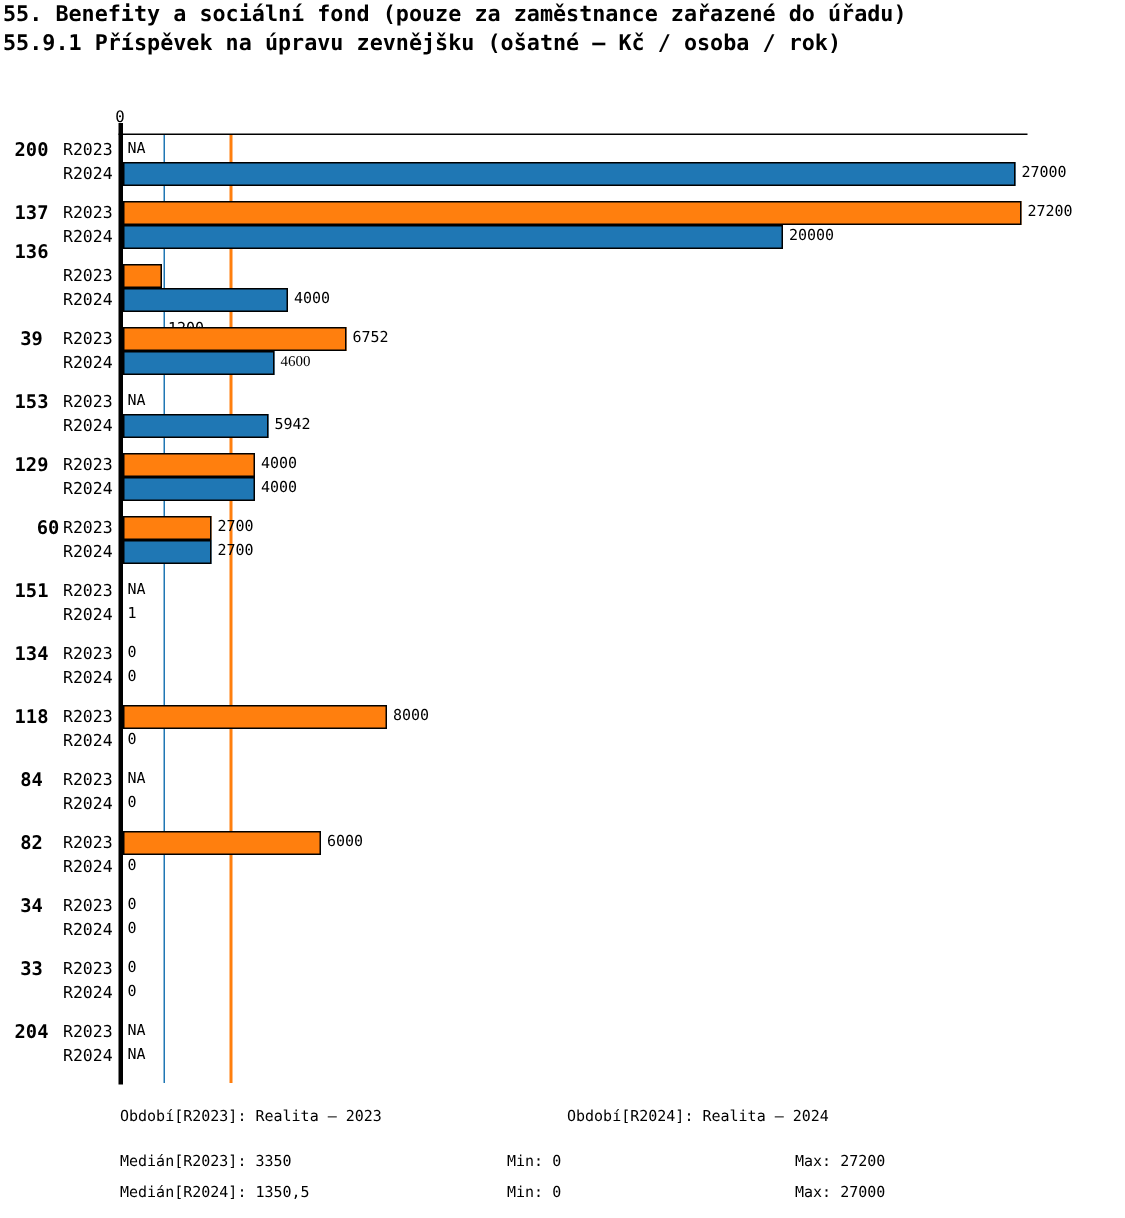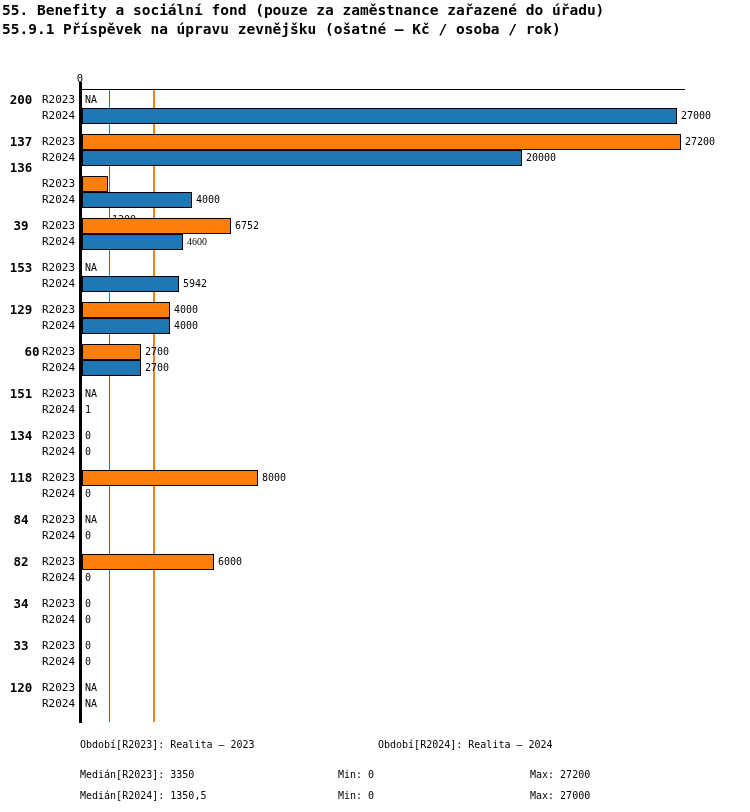--- a/index.html
+++ b/index.html
@@ -117,21 +117,21 @@
       <div class="abs id-label" style="left: 6px; width: 30px; top: 596px;">34</div>
       <div class="abs series-label" style="left: 42px; top: 596px;">R2023</div>
       <div class="abs value-label" style="left: 85px; top: 596px;">0</div>
       <div class="abs series-label" style="left: 42px; top: 612px;">R2024</div>
       <div class="abs value-label" style="left: 85px; top: 612px;">0</div>
       <div class="abs id-label" style="left: 6px; width: 30px; top: 638px;">33</div>
       <div class="abs series-label" style="left: 42px; top: 638px;">R2023</div>
       <div class="abs value-label" style="left: 85px; top: 638px;">0</div>
       <div class="abs series-label" style="left: 42px; top: 654px;">R2024</div>
       <div class="abs value-label" style="left: 85px; top: 654px;">0</div>
-      <div class="abs id-label" style="left: 6px; width: 30px; top: 680px;">120</div>
+      <div class="abs id-label" style="left: 6px; width: 30px; top: 680px;">204</div>
       <div class="abs series-label" style="left: 42px; top: 680px;">R2023</div>
       <div class="abs value-label" style="left: 85px; top: 680px;">NA</div>
       <div class="abs series-label" style="left: 42px; top: 696px;">R2024</div>
       <div class="abs value-label" style="left: 85px; top: 696px;">NA</div>
     </div>
 
   <div class="abs footer-text" style="left:80px; top:739px;">Období[R2023]: Realita – 2023</div>
   <div class="abs footer-text" style="left:378px; top:739px;">Období[R2024]: Realita – 2024</div>
 
   <div class="abs footer-text" style="left:80px; top:769px;">Medián[R2023]: 3350</div>

